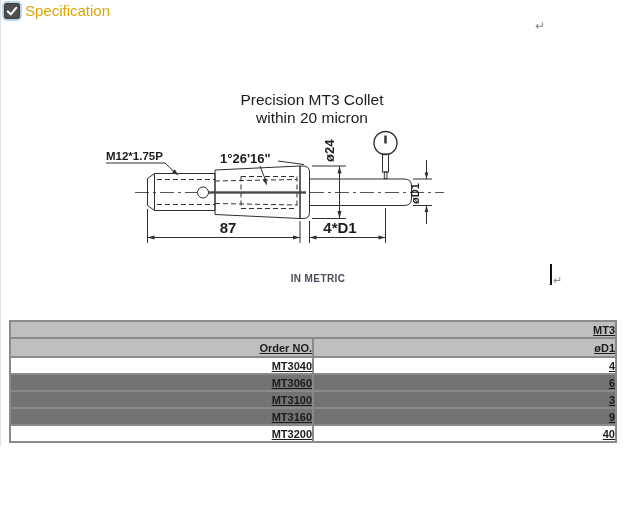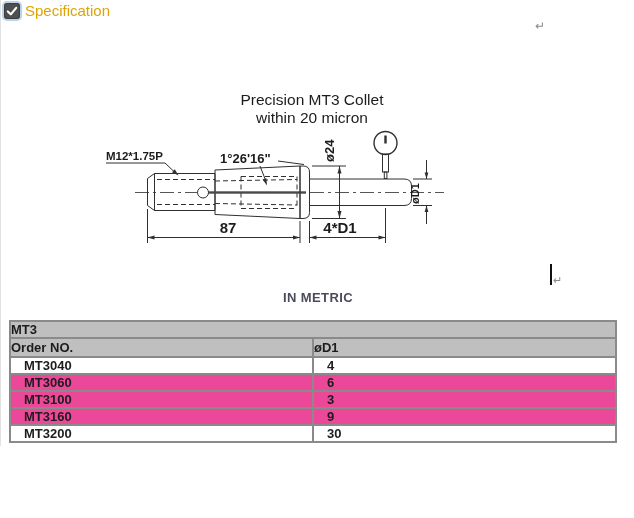--- a/index.html
+++ b/index.html
@@ -16,36 +16,36 @@
     position:relative;
   }
   .checkbox svg { position:absolute; left:0; top:0; }
   .spec-title { font-size:15px; color:#dda407; }
   .return-mark { position:absolute; color:#8a8a8a; font-size:12px; line-height:12px; }
   .mark1 { left:534px; top:20px; }
   .mark2 { left:552px; top:274px; font-size:11px; }
   .caret { position:absolute; left:549px; top:264px; width:2px; height:21px; background:#111; }
   .drawing { position:absolute; left:0; top:0; width:634px; height:300px; }
   .in-metric {
-    position:absolute; left:0; top:290px; width:634px; text-align:center;
-    font-size:13px; font-weight:bold; color:#4b4b5e; letter-spacing:.4px;
+    position:absolute; left:0; top:273px; width:634px; text-align:center;
+    font-size:10px; font-weight:bold; color:#4b4b5e; letter-spacing:.4px;
   }
   table.spec {
     position:absolute; left:8px; top:320px; width:608px;
     border-collapse:collapse; table-layout:fixed;
     border:2px solid #6f6f6f;
   }
   table.spec th, table.spec td {
-    border:2px solid #8a8a8a; text-align:left; vertical-align:middle;
-    font-size:13px; font-weight:bold; color:#1c1c1c; padding:0;
+    border:2px solid #8a8a8a; text-align:right; vertical-align:middle;
+    font-size:11px; font-weight:bold; color:#1c1c1c; padding:0;text-decoration:underline;
   }
   table.spec th { background:#bfbfbf; height:17px; }
   table.spec tr.hdr2 th { height:19px; }
   table.spec td { background:#ffffff; height:17px;padding-left:13px; }
-  table.spec tr.alt td { background:#ec4899;margin-left:44px; }
+  table.spec tr.alt td { background:#737373;margin-left:44px; }
   text { font-family:"Liberation Sans", sans-serif; fill:#1c1c1c; }
 </style>
 </head>
 <body>
 
 <div class="page">
 
   <div class="spec-header">
     <span class="checkbox">
       <svg width="16" height="16" viewBox="0 0 16 16">
@@ -174,18 +174,18 @@
     <tr class="alt">
       <td>MT3100</td>
       <td>3</td>
     </tr>
     <tr class="alt">
       <td>MT3160</td>
       <td>9</td>
     </tr>
     <tr>
       <td>MT3200</td>
-      <td>30</td>
+      <td>40</td>
     </tr>
   </tbody>
     </table>
 
 </div>
 
 </body></html>

